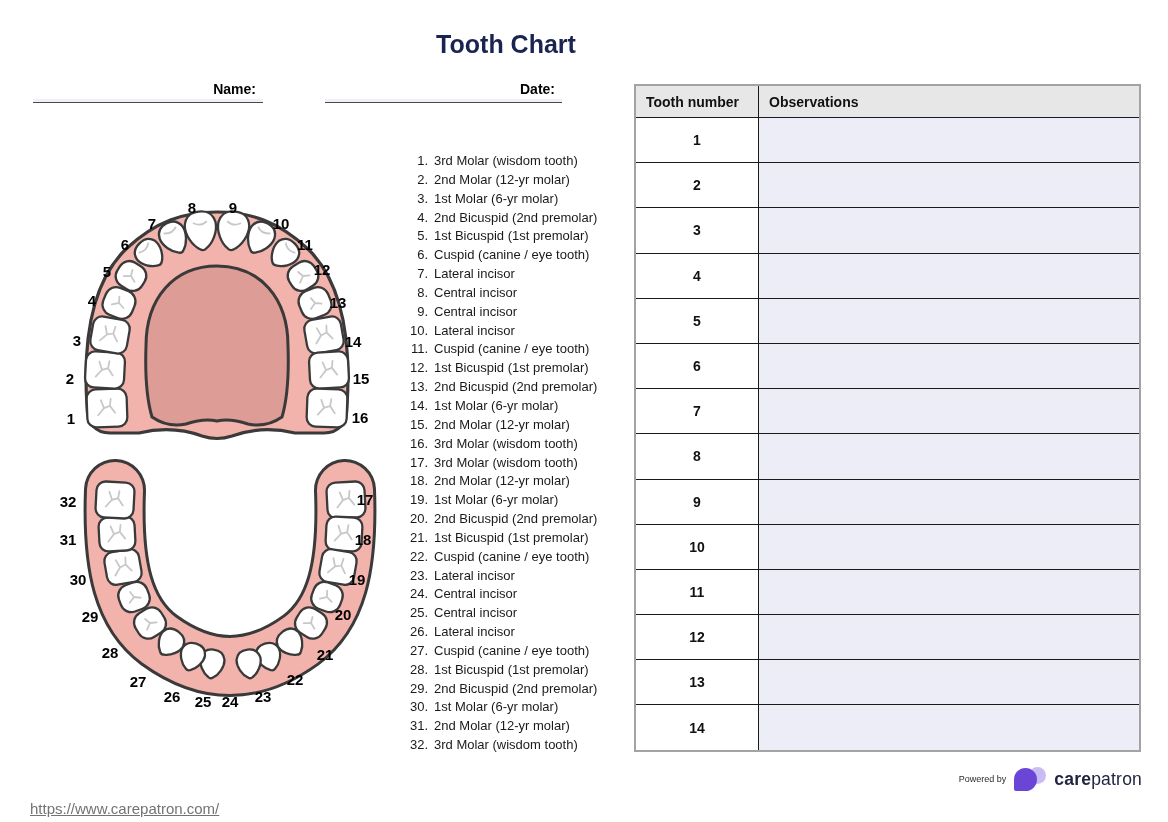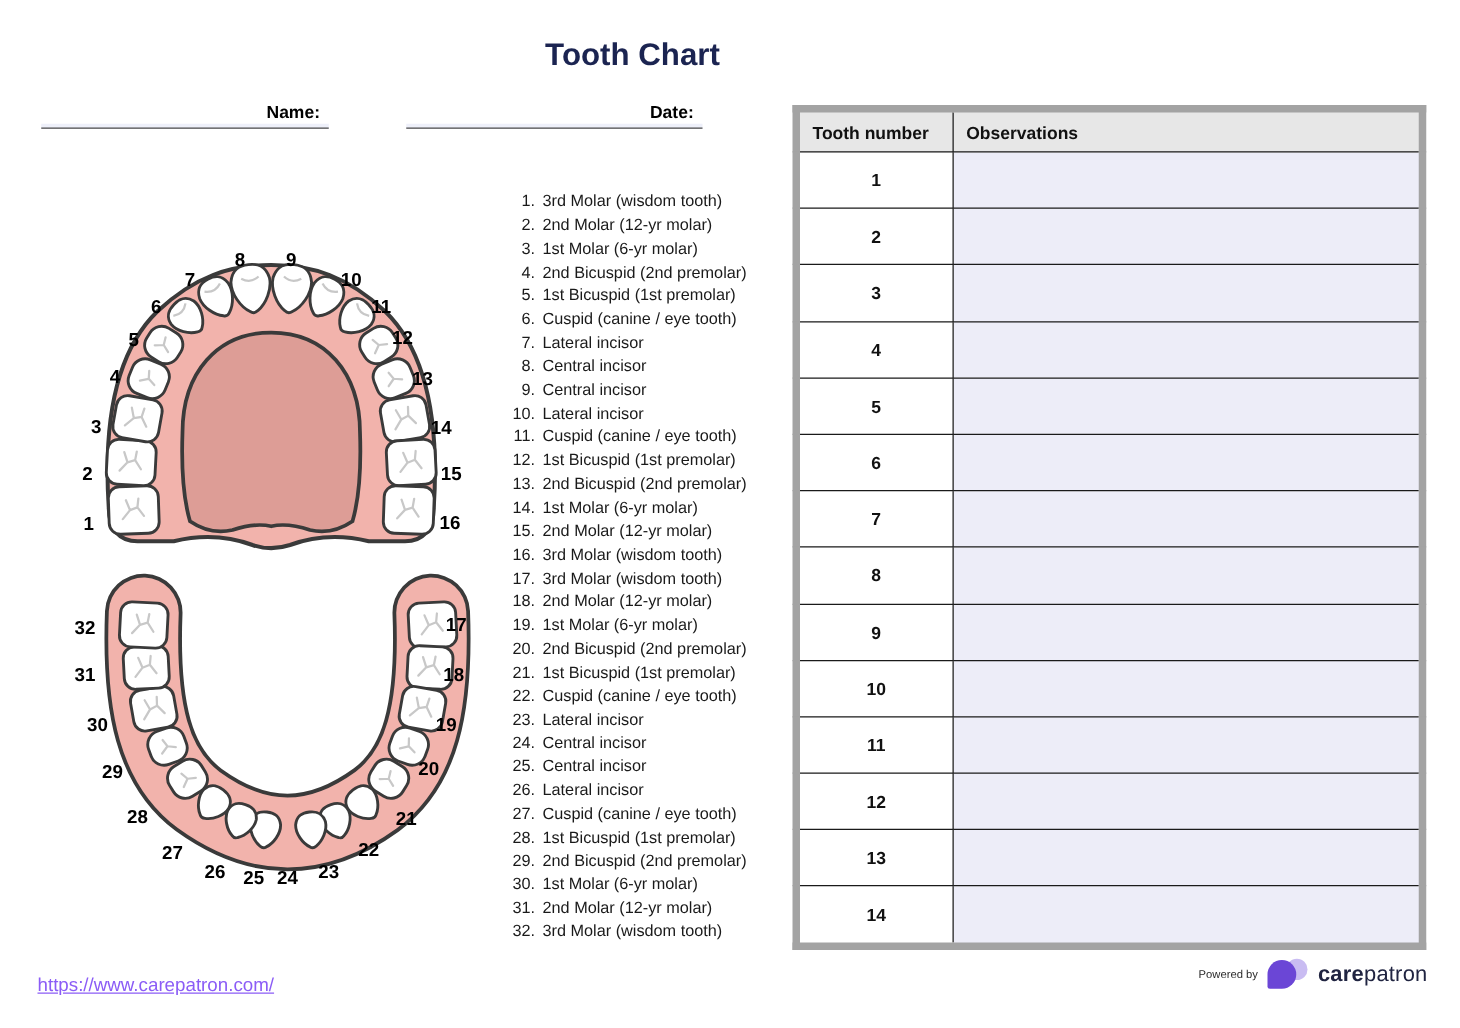--- a/index.html
+++ b/index.html
@@ -16,31 +16,31 @@
   #field-date{left:325px;top:80px;flex-direction:column;} #field-date .fline{width:237px;}
   #field-age{left:33px;top:109px;} #field-age .fline{width:236px;}
   #field-gender{left:325px;top:109px;} #field-gender .fline{width:217px;}
   
   #tooth-list{position:absolute;left:404px;top:152px;margin:0;padding:0;list-style:none;
       font-size:13px;color:#1a1a1a;}
   #tooth-list li{height:18.85px;line-height:18.85px;white-space:nowrap;}
   #tooth-list .num{display:inline-block;width:24px;text-align:right;margin-right:6px;}
   
   #obs-table{position:absolute;left:634px;top:84px;border-collapse:collapse;width:507px;
-      border:6px solid #a3a3a3;font-size:14px;table-layout:fixed;}
+      border:2px solid #a3a3a3;font-size:14px;table-layout:fixed;}
   #obs-table th{background:#e7e7e7;border:1.5px solid #1a1a1a;font-weight:bold;text-align:left;
       padding:0 0 0 10px;height:31px;}
   #obs-table th.col-num{width:112px;}
   #obs-table td{border:1.5px solid #1a1a1a;height:44.2px;padding:0;}
   #obs-table td.num{background:#ffffff;text-align:center;font-weight:bold;}
   #obs-table td.obs{background:#ededf8;}
   
   #diagram-svg{position:absolute;left:30px;top:195px;}
   
-  #footer-url{position:absolute;left:30px;top:780px;font-size:15px;color:#8b5cf6;
+  #footer-url{position:absolute;left:30px;top:800px;font-size:15px;color:#737373;
       text-decoration:underline;}
   #powered{position:absolute;right:26px;top:766px;display:flex;align-items:center;}
   #powered .pb-text{font-size:9px;color:#2b2b2b;margin-right:8px;}
   .logo-mark{position:relative;width:34px;height:26px;margin-right:6px;}
   .logo-c2{position:absolute;left:15px;top:1px;width:17px;height:17px;border-radius:50%;background:#c9bcf2;}
   .logo-c1{position:absolute;left:0;top:2px;width:23px;height:23px;background:#6b46d6;
       border-radius:50% 50% 50% 2px;}
   .brand{font-size:17.5px;color:#202441;letter-spacing:.2px;}
   .brand .b{font-weight:bold;}
 </style>

